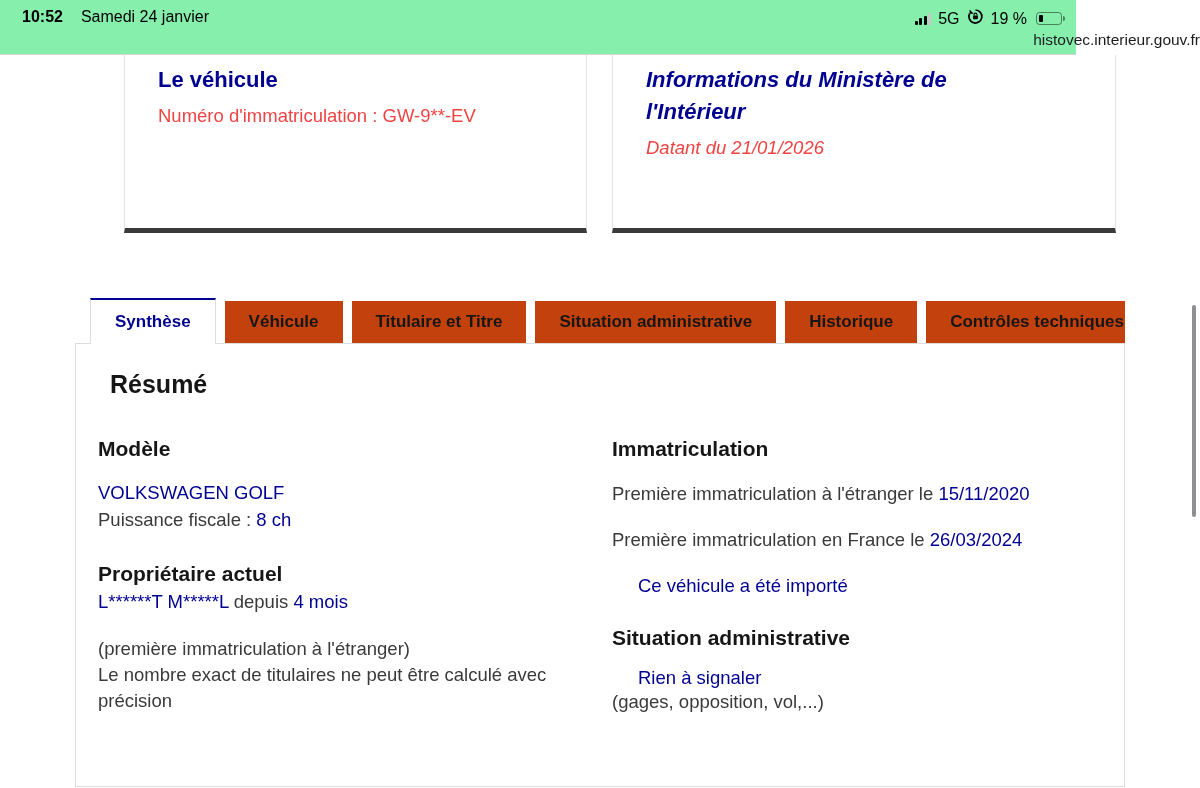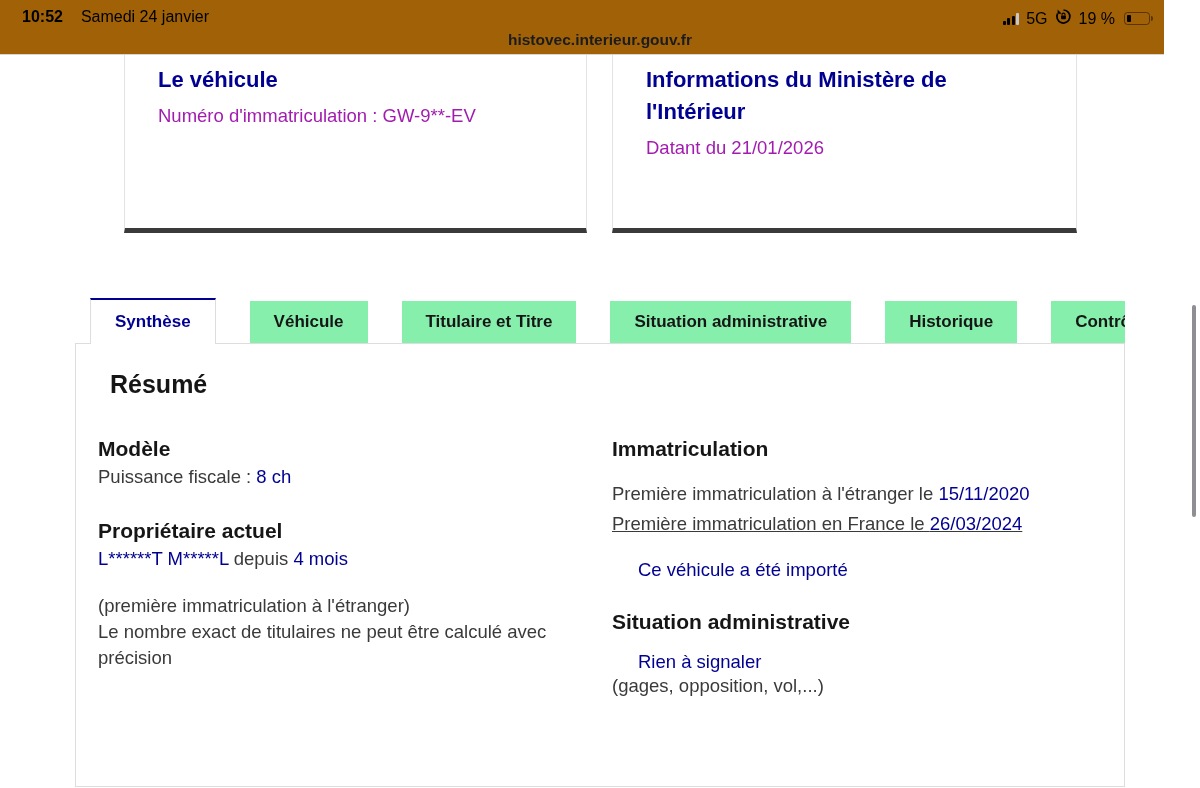--- a/index.html
+++ b/index.html
@@ -1,74 +1,74 @@
 <!DOCTYPE html>
 <html><head>
 <meta charset="utf-8">
 <style>
   * { margin:0; padding:0; box-sizing:border-box; }
   html,body { width:1200px; height:788px; background:#fff; overflow:hidden;
     font-family:"Liberation Sans", sans-serif; color:#161616; position:relative; }
 
   
-  .chrome { position:absolute; top:0; left:0; width:1164px; height:55px;
-    background:#a16207; border-bottom:1px solid #d6d6d6; z-index:5; }
+  .chrome { position:absolute; top:0; left:0; width:1076px; height:55px;
+    background:#86efac; border-bottom:1px solid #d6d6d6; z-index:5; }
   .status-left { position:absolute; top:8px; left:22px; font-size:16px; color:#000;
     display:flex; gap:18px; align-items:baseline; }
   .status-time { font-weight:bold; }
   .status-right { position:absolute; top:8px; right:14px; display:flex; gap:7px;
     align-items:center; font-size:16px; color:#000; }
   .sig { display:flex; align-items:flex-end; gap:1.5px; height:12px; }
   .sig i { width:3px; background:#000; border-radius:1px; display:block; }
   .sig i:nth-child(1){height:4px;} .sig i:nth-child(2){height:6.5px;}
   .sig i:nth-child(3){height:9px;} .sig i:nth-child(4){height:11.5px; background:#c8c8c8;}
   .battery { width:26px; height:12.5px; border:1px solid rgba(0,0,0,.45);
     border-radius:3.5px; position:relative; margin-left:2px; }
   .battery::after { content:""; position:absolute; right:-4px; top:3.2px; width:2px;
     height:4.5px; background:rgba(0,0,0,.45); border-radius:0 2px 2px 0; }
   .battery-fill { position:absolute; left:1.5px; top:1.5px; bottom:1.5px; width:4px;
     background:#000; border-radius:1px; }
-  .urlbar { position:absolute; top:31px; left:0; width:1200px; text-align:center;
-    font-size:15.5px; color:#1c1c1e;font-weight:bold; }
+  .urlbar { position:absolute; top:31px; left:0; width:1200px; text-align:right;
+    font-size:15.5px; color:#1c1c1e; }
 
   
   .card { position:absolute; top:55px; background:#fff;
     border-left:1px solid #e3e3e3; border-right:1px solid #e3e3e3;
     border-bottom:5px solid #3a3a3a; padding:9px 20px 0 33px; }
   .card-1 { left:124px; width:463px; height:178px; }
-  .card-2 { left:612px; width:465px; height:178px; }
+  .card-2 { left:612px; width:504px; height:178px;font-style:italic; }
   .card-title { color:#000091; font-weight:bold; font-size:22px; line-height:32px; }
   .card-2 .card-title { max-width:350px; }
-  .card-sub { color:#a21caf; font-size:18.5px; margin-top:9px; }
+  .card-sub { color:#ef4444; font-size:18.5px; margin-top:9px; }
 
   
   .tabbar { position:absolute; left:90px; top:298px; width:1035px; height:46px;
-    display:flex; overflow:hidden; z-index:2;gap:25px; }
+    display:flex; overflow:hidden; z-index:2; }
   .tab { flex:0 0 auto; font-size:17px; font-weight:bold; padding:0 24px;
     display:flex; align-items:center; white-space:nowrap; cursor:pointer; }
-  .tab.inactive { background:#86efac; color:#161616; margin:3px 0 1px 9px; }
+  .tab.inactive { background:#c2410c; color:#161616; margin:3px 0 1px 9px; }
   .tab.inactive:first-child { margin-left:9px; }
   .tab.active { background:#fff; color:#000091; border-top:2px solid #000091;
     border-left:1px solid #ddd; border-right:1px solid #ddd; margin-left:0; }
 
   
   .panel { position:absolute; left:75px; top:343px; width:1050px; height:444px;
     border:1px solid #ddd; background:#fff; }
   .panel-heading { position:absolute; left:34px; top:26px; font-size:25px;
     font-weight:bold; color:#161616; }
   .col { position:absolute; top:93px; width:472px; font-size:18.5px; color:#3a3a3a; }
   .col-left { left:22px; }
   .col-right { left:536px; }
   .sec-h { font-size:21px; font-weight:bold; color:#161616; }
   .blue { color:#000091; }
   .row-gap { margin-top:21px; }
   .owner-line { margin-top:5px; font-size:18.5px; }
   .note { margin-top:23px; line-height:26px; }
   .reg-line { margin-top:22px; }
-  .reg-line2 { margin-top:8px;text-decoration:underline; }
+  .reg-line2 { margin-top:24px; }
   .indent { margin-top:24px; margin-left:26px; }
   .sec-h2 { margin-top:29px; }
   .indent2 { margin-top:17px; margin-left:26px; }
   .paren { line-height:26px; }
   .owner-head { margin-top:31px; }
 
   
   .scrollbar { position:absolute; right:4px; top:305px; width:4px; height:212px;
     background:#8e8e93; border-radius:2px; z-index:6; }
 </style>
@@ -121,20 +121,21 @@
   <div class="tab inactive">Historique</div>
   <div class="tab inactive">Contrôles techniques</div>
 
 </div>
 
 <div class="panel">
   <div class="panel-heading">Résumé</div>
 
   <div class="col col-left">
     <div class="sec-h">Modèle</div>
+    <div class="blue row-gap">VOLKSWAGEN GOLF</div>
     <div class="owner-line"><span>Puissance fiscale : </span><span class="blue">8 ch</span></div>
 
     <div class="sec-h owner-head">Propriétaire actuel</div>
     <div class="owner-line"><span class="blue">L******T M*****L</span><span> depuis </span><span class="blue">4 mois</span></div>
 
     <div class="note">
       <div>(première immatriculation à l'étranger)</div>
       <div>Le nombre exact de titulaires ne peut être calculé avec précision</div>
     </div>
   </div>

